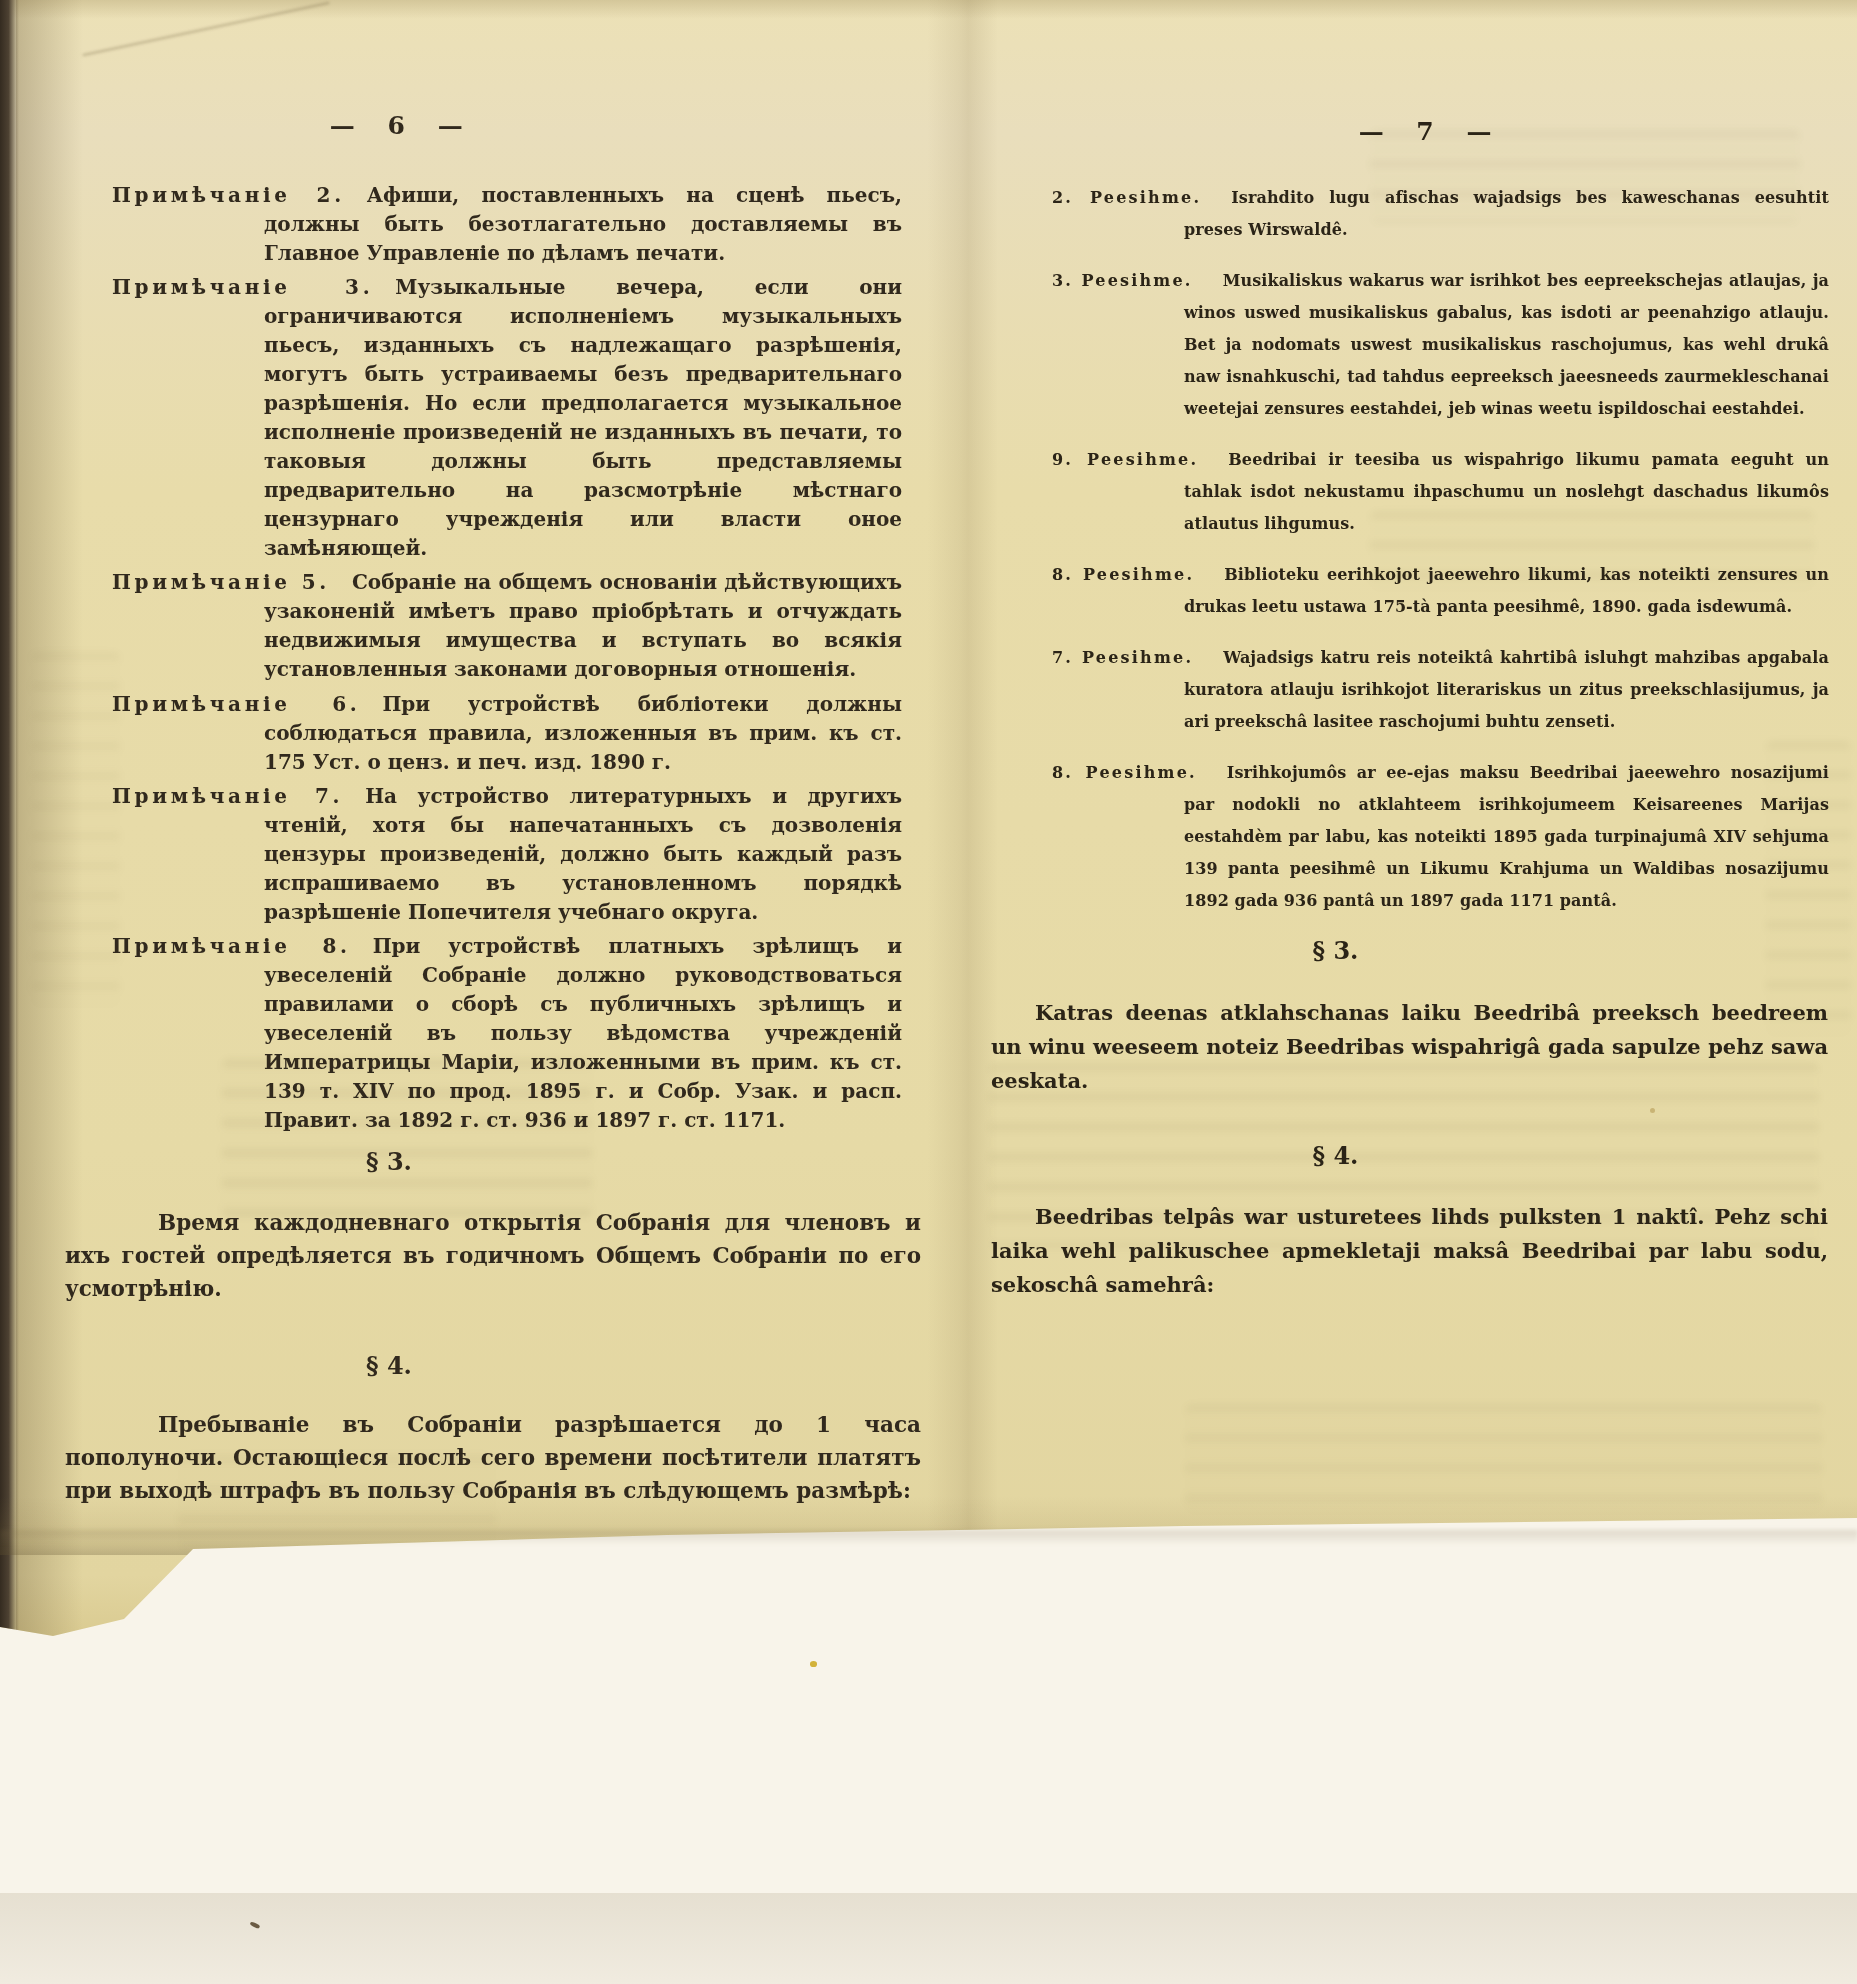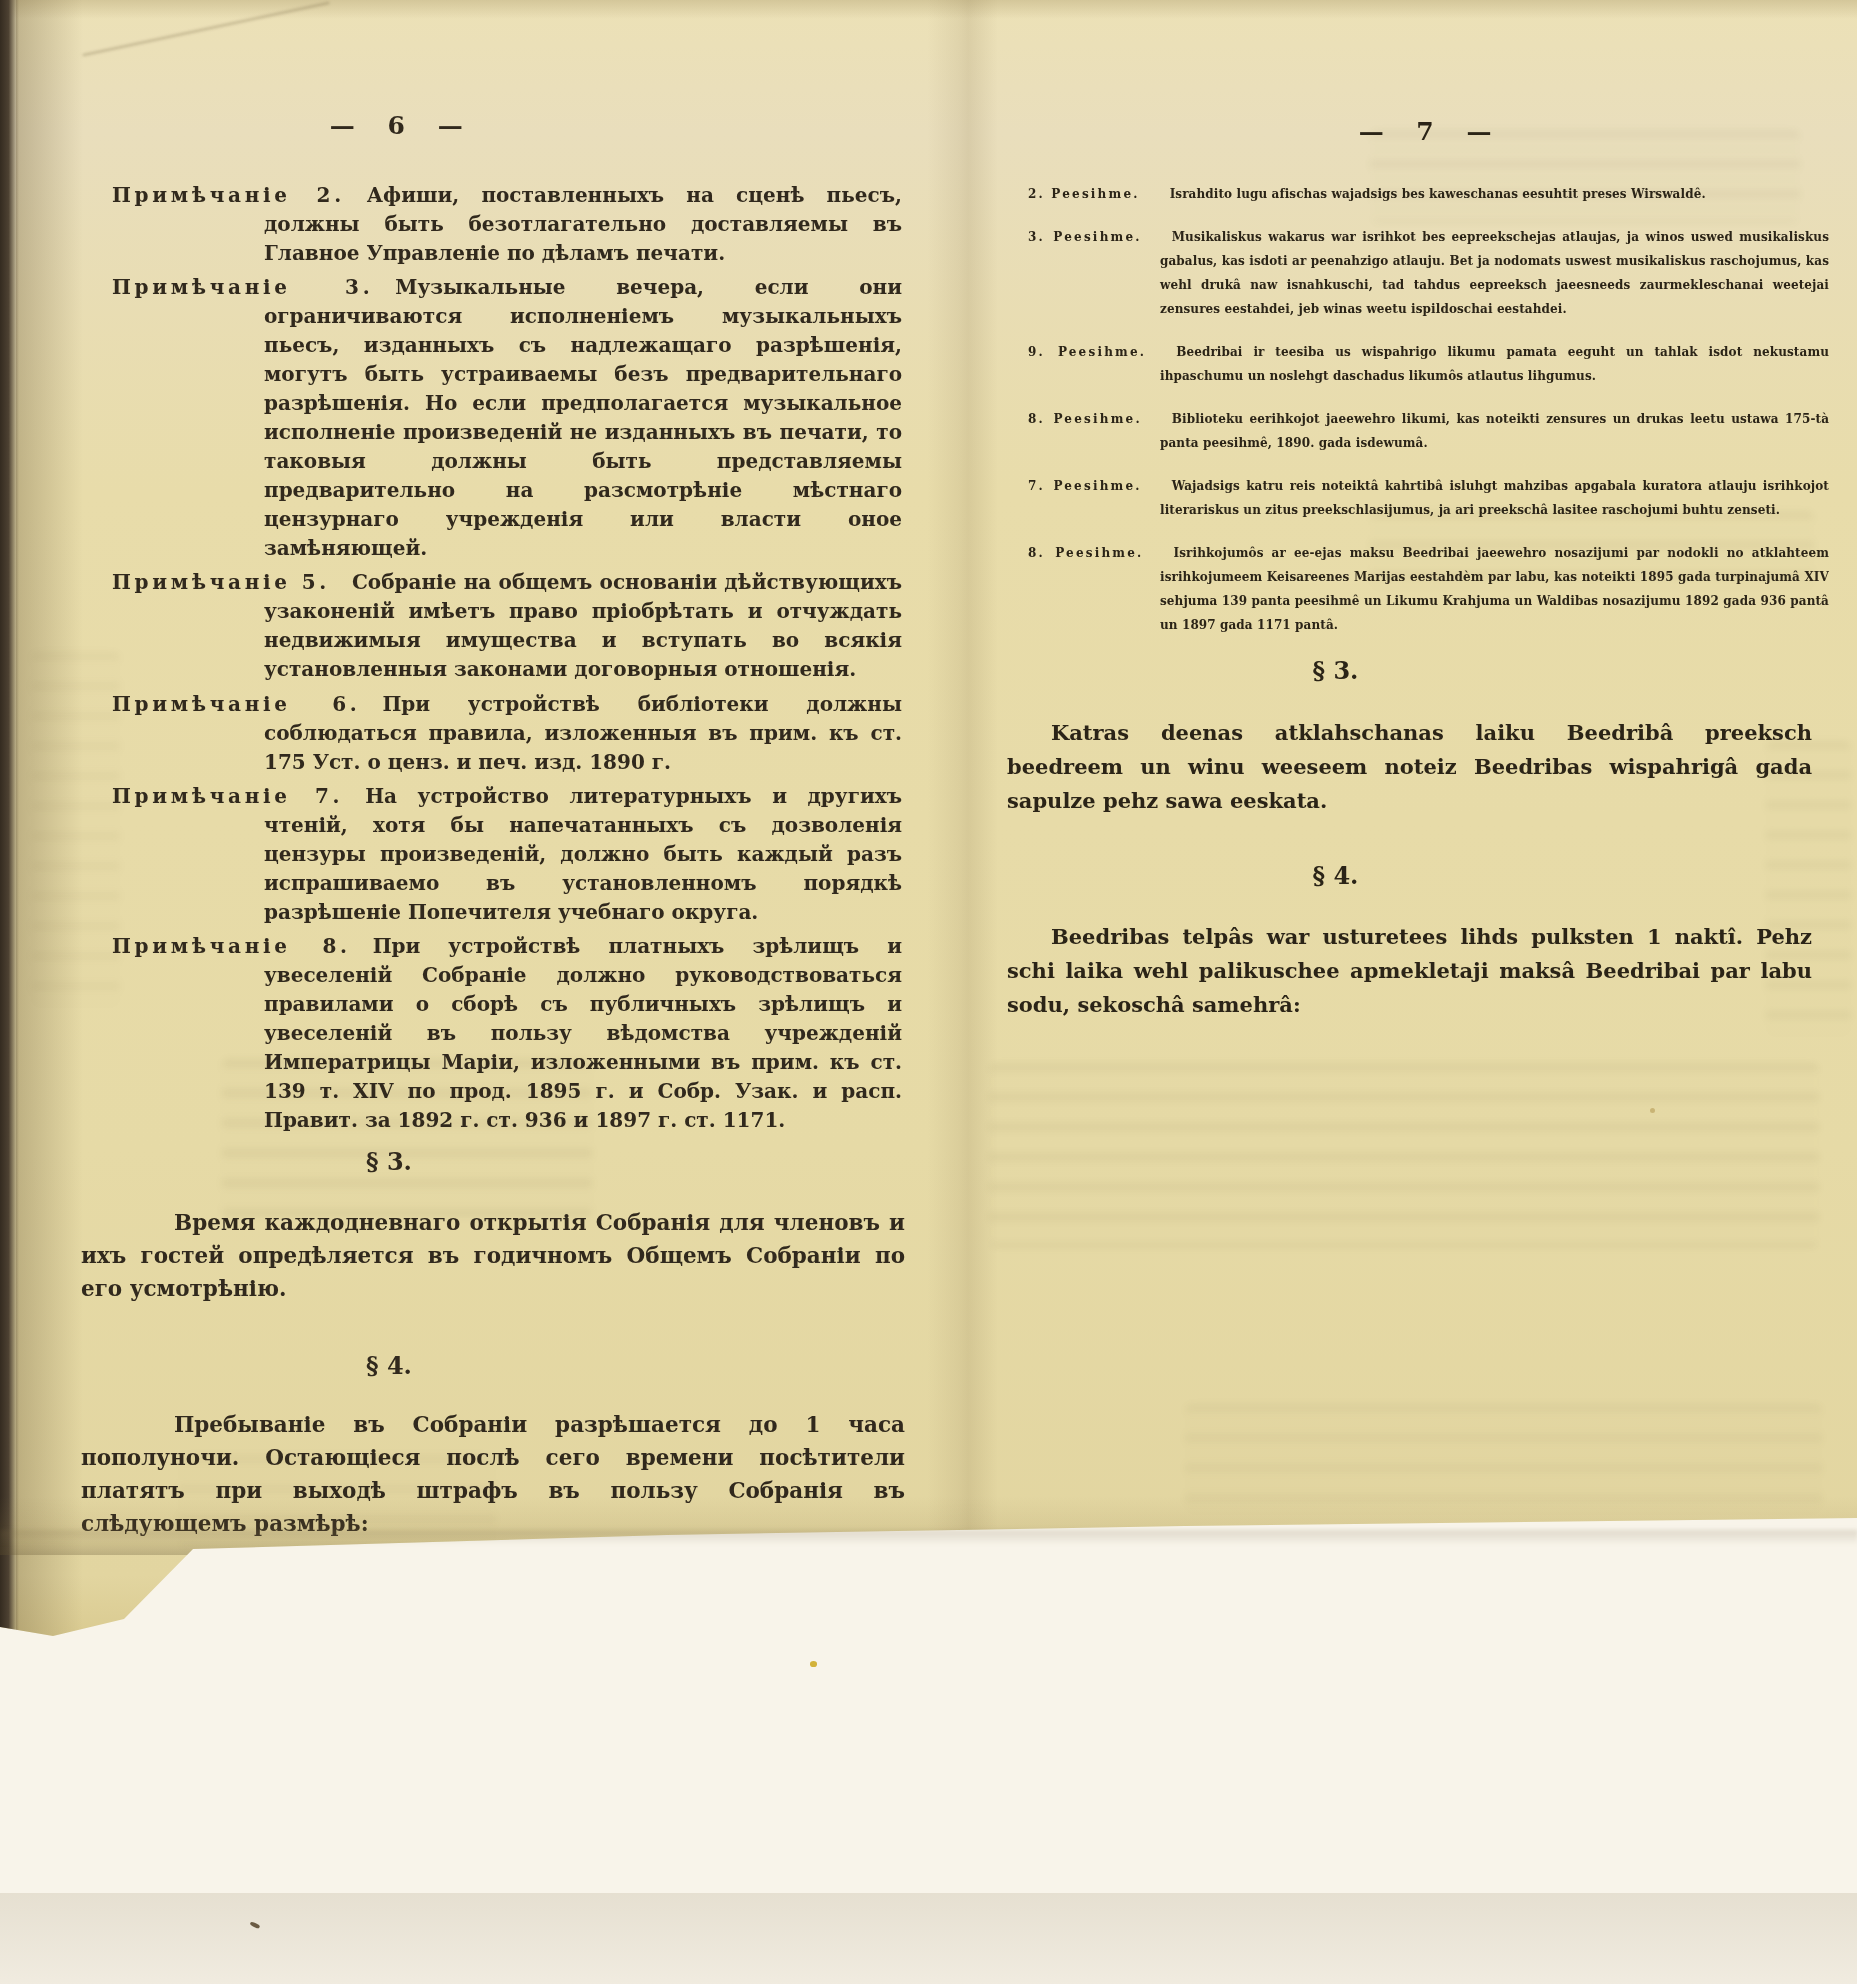--- a/index.html
+++ b/index.html
@@ -52,32 +52,32 @@
   .col-right{left:991px;top:117px;width:837px;color:#2b2417;}
   .page-header{font-size:25px;font-weight:bold;letter-spacing:1.5px;word-spacing:21px;
     text-align:center;margin-bottom:41px;}
   .col-left .page-header{transform:translateX(-96px);}
   .col-right .page-header{transform:translateX(16.3px);margin-bottom:36px;}
   .notes-left{margin-left:47px;width:790px;}
   .notes-right{margin-left:37px;width:801px;}
   .note{font-size:20px;line-height:29px;text-align:justify;margin:0 0 5.2px 0;
     padding-left:152px;text-indent:-152px;font-weight:bold;}
   .note-label{letter-spacing:3.7px;margin-right:22px;white-space:nowrap;}
-  .fr .note{font-size:12px;line-height:24px;margin-bottom:19px;
-    padding-left:132px;text-indent:-132px;letter-spacing:0.1px;}
+  .fr .note{font-size:16px;line-height:32px;margin-bottom:19px;
+    padding-left:132px;text-indent:-132px;letter-spacing:0.1px;margin-left:24px;}
   .fr .note-label{letter-spacing:2.2px;margin-right:30px;}
   .section-heading{text-align:center;font-size:24px;font-weight:bold;}
   .col-left .section-heading{transform:translateX(-104px);}
   .col-right .section-heading{transform:translateX(-74px);}
   .sh-first{margin-top:12px;margin-bottom:30px;}
   .sh-second{margin-top:46px;margin-bottom:28px;}
   .col-right .sh-first{margin-top:18px;margin-bottom:31px;}
   .col-right .sh-second{margin-top:43px;margin-bottom:30px;}
   .body-para{font-size:21.5px;line-height:33px;text-align:justify;font-weight:bold;
-    margin:16px;text-indent:93px;}
+    margin:0;text-indent:93px;}
   .col-right .body-para{font-size:21px;line-height:34px;text-indent:44px;}
 </style>
 </head>
 <body>
 
 <div class="canvas">
 
   <div class="page-area">
     <div class="edge-top"></div>
     <div class="spine-strip"></div>

